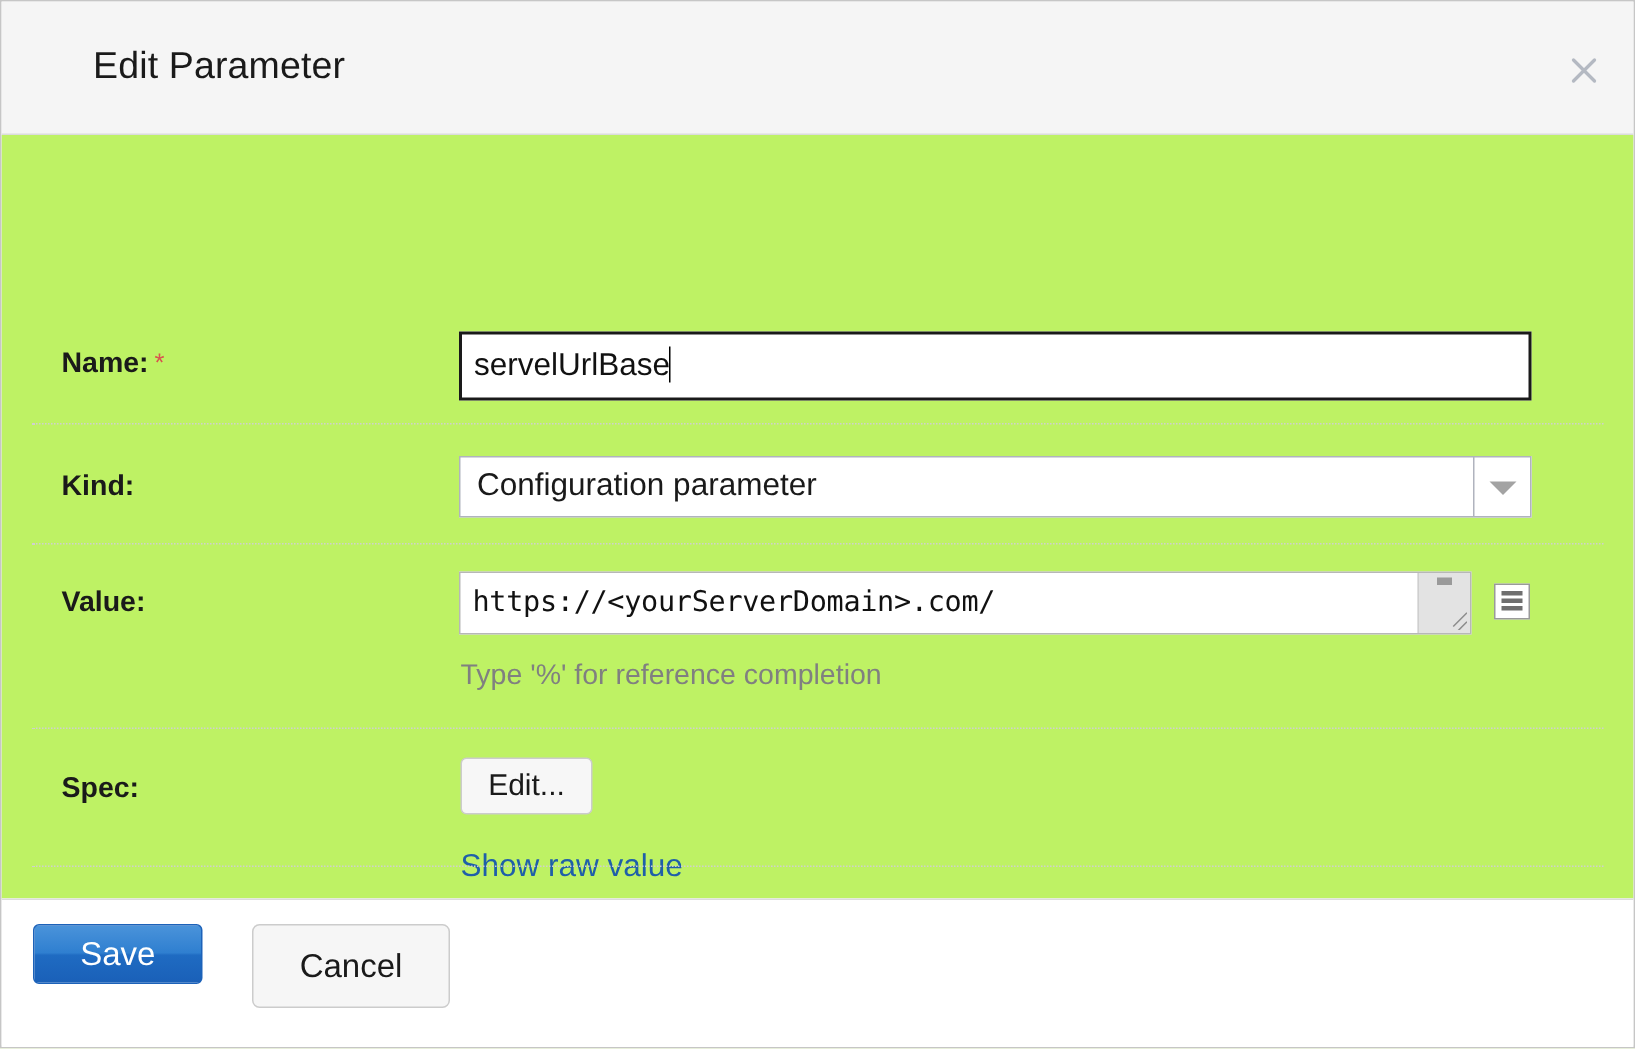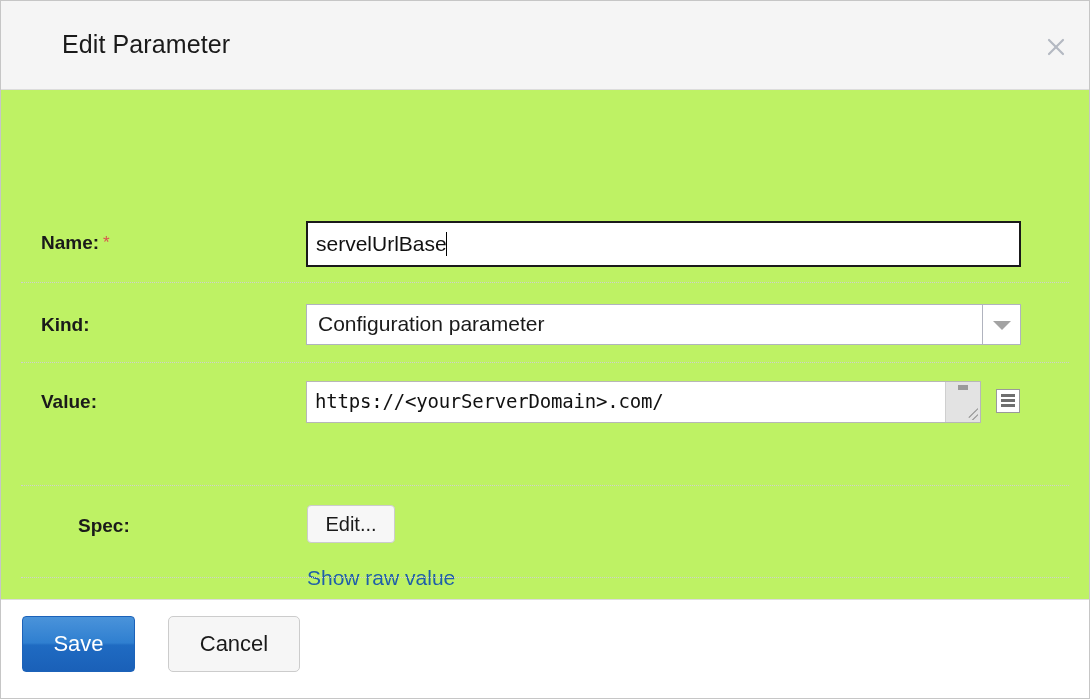--- a/index.html
+++ b/index.html
@@ -289,21 +289,21 @@
     height: 98px;
     box-sizing: border-box;
     background: #ffffff;
     border-top: 1px solid #dcdcdc;
   }
   .btn-save {
     position: absolute;
     left: 21px;
     top: 16px;
     width: 113px;
-    height: 56px;
+    height: 40px;
     box-sizing: border-box;
     border: 1px solid #1c62b9;
     border-radius: 4px;
     background: linear-gradient(to bottom, #4a93da 0%, #2f7fd0 48%, #1f6bc2 52%, #1a60b8 100%);
     color: #ffffff;
     font-family: "Liberation Sans", sans-serif;
     font-size: 22px;
     cursor: pointer;
   }
   .btn-cancel {
@@ -364,23 +364,24 @@
       <div class="resize-grip">
         <i class="grip1"></i>
           <i class="grip2"></i>
       </div>
     </div>
     <div class="value-icon-btn">
       <i class="vi1"></i>
         <i class="vi2"></i>
         <i class="vi3"></i>
     </div>
+    <div class="hint-text">Type '%' for reference completion</div>
     <div class="row-sep" style="top:395px;"></div>
 
-    <div class="field-label" style="left:40px; top:425px;margin-left:37px;">Spec:</div>
+    <div class="field-label" style="left:40px; top:425px;">Spec:</div>
     <button class="edit-btn">Edit...</button>
     <a class="raw-link">Show raw value</a>
     <div class="spec-help">Defines parameter control presentation and validation.</div>
     <div class="row-sep" style="top:487px;"></div>
   </div>
 
   <div class="dialog-footer">
     <button class="btn-save">Save</button>
     <button class="btn-cancel">Cancel</button>
   </div>

